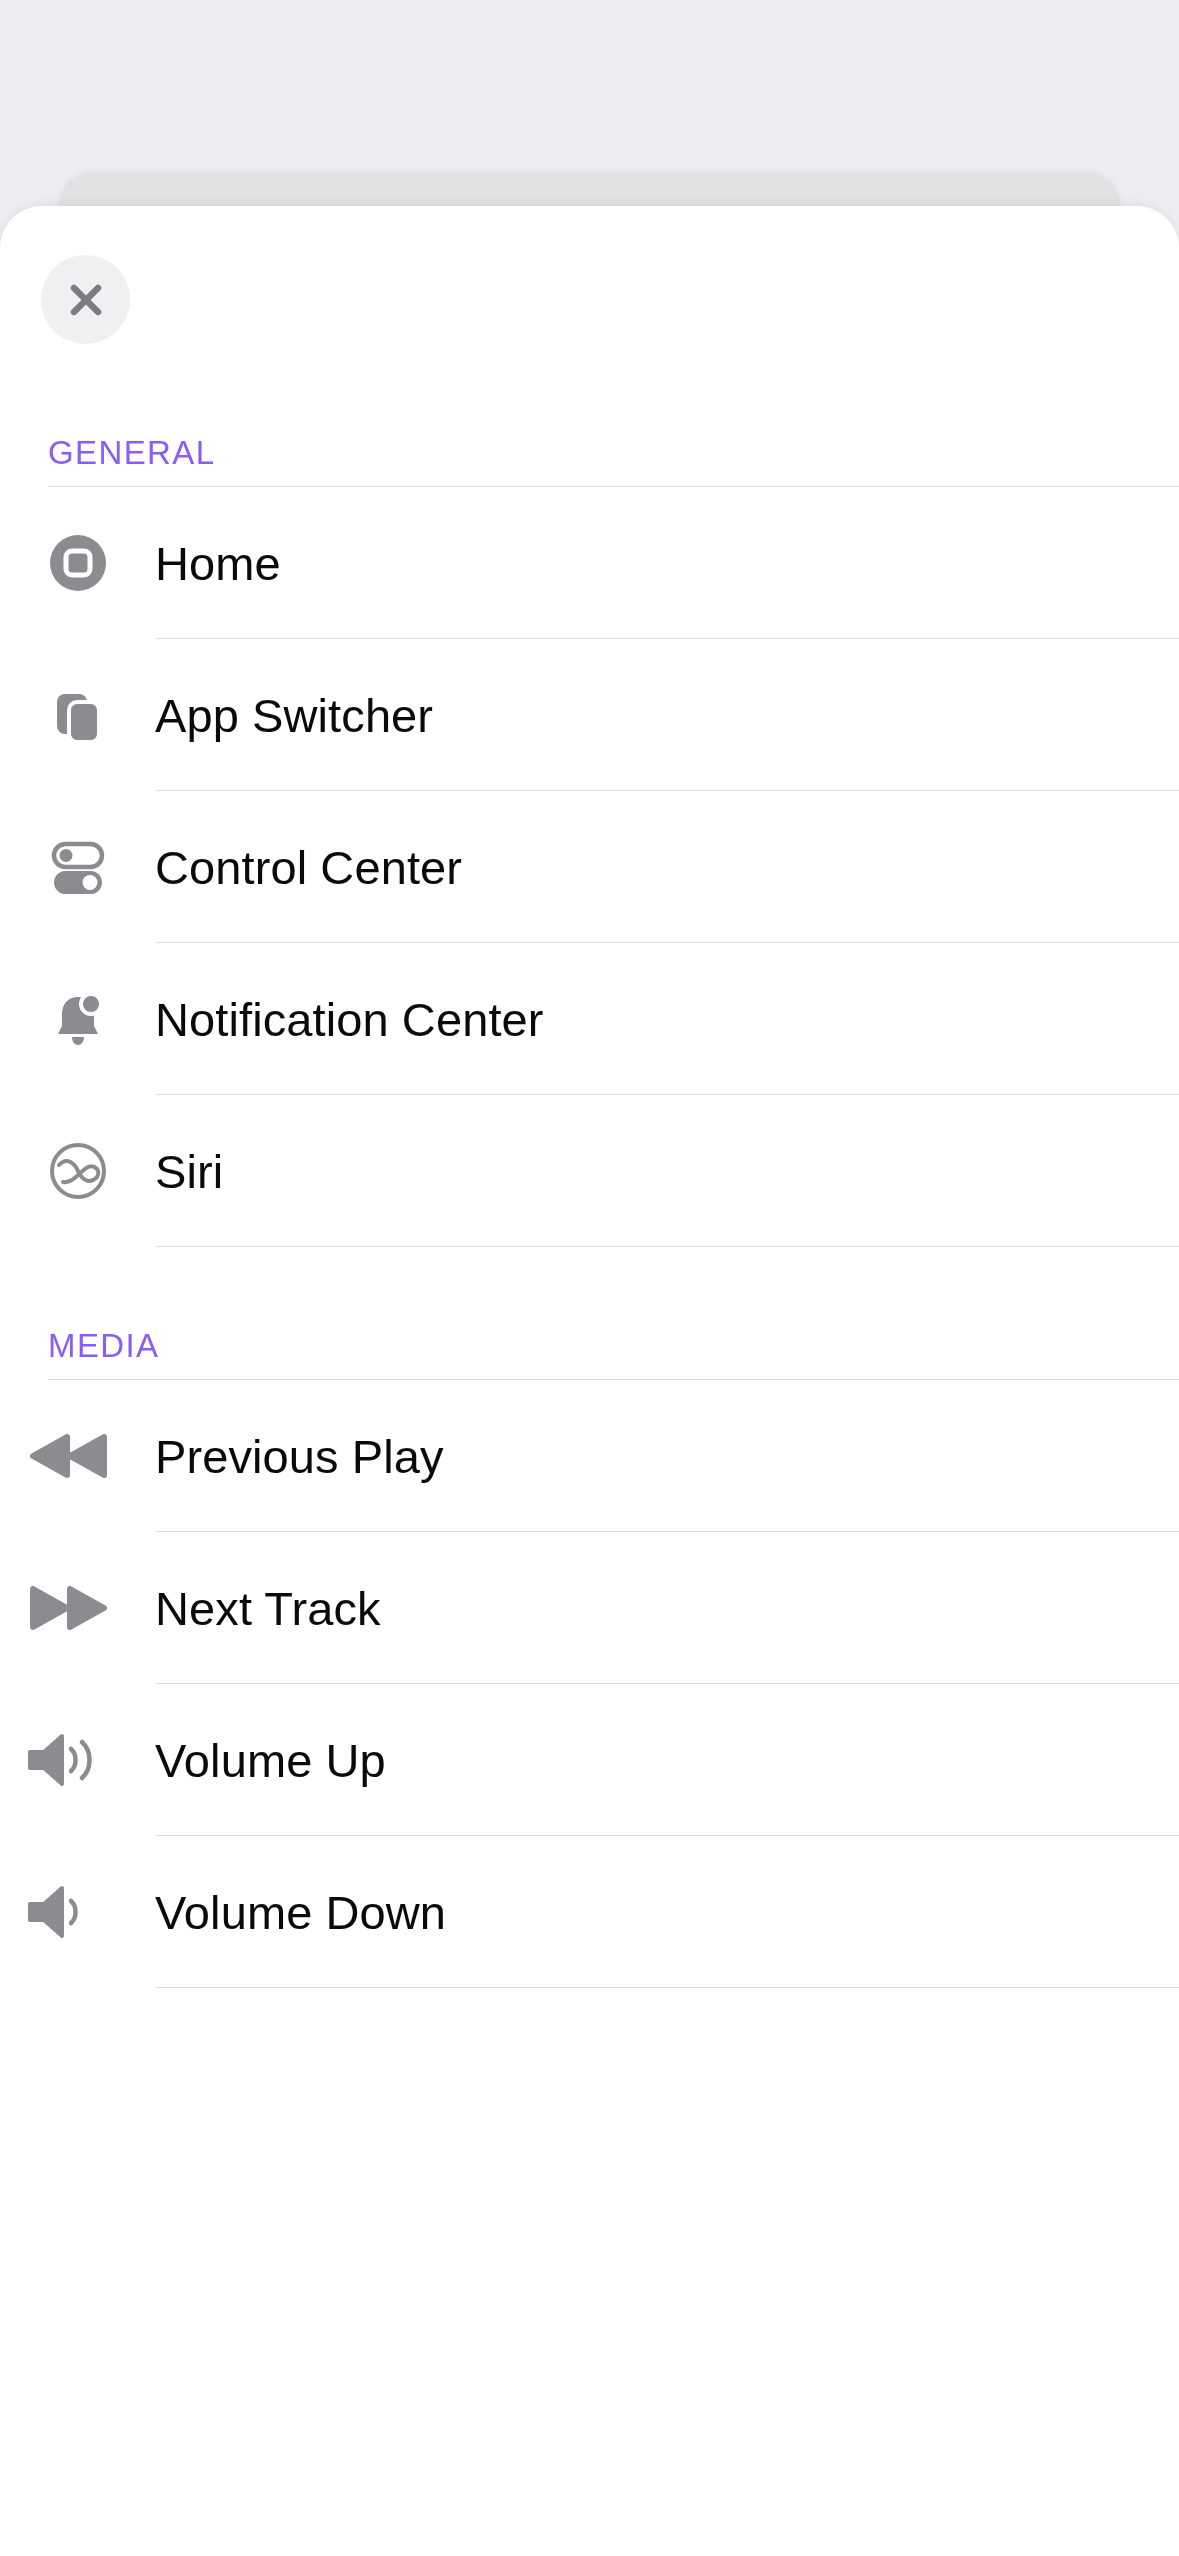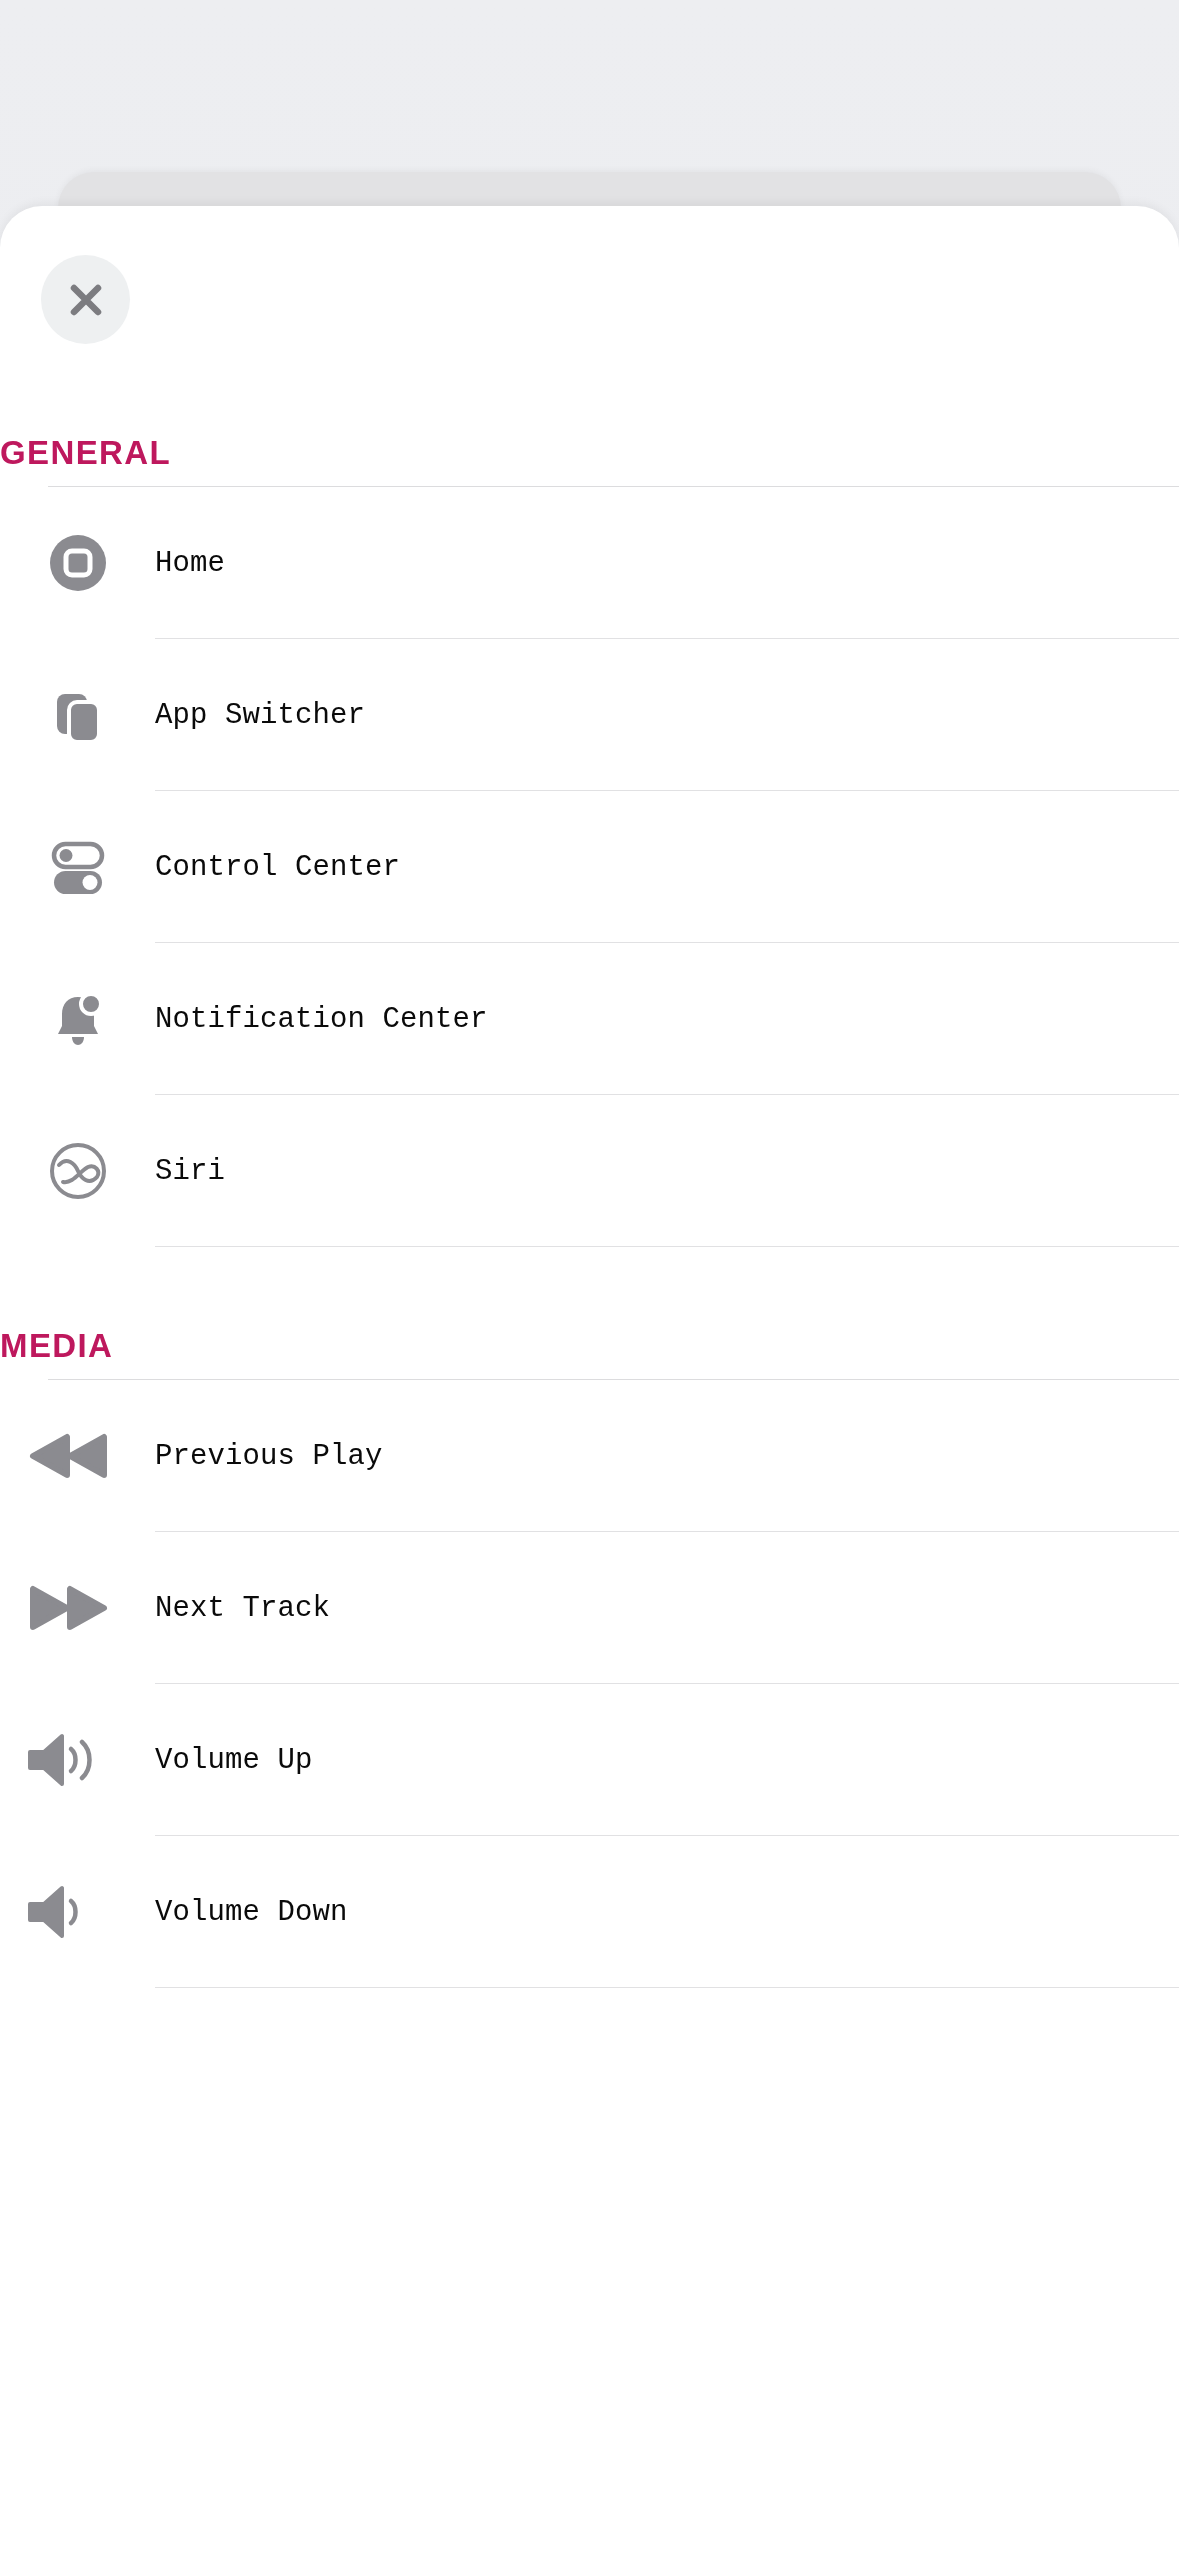--- a/index.html
+++ b/index.html
@@ -54,22 +54,23 @@
     position:absolute;
     left:0; right:0; top:0;
     padding-top:206px;
   }
 
   .section { display:block; }
 
   .section-header {
     font-size:33px;
     letter-spacing:1.4px;
-    color:#be185d;
-    font-weight:700;
+    color:#8b5cf6;
+    padding-left:48px;
+    font-weight:400;
     height:74px;
     display:flex; align-items:flex-end;
     padding-bottom:14px;
   }
 
   .section-rule {
     height:1px;
     background:#dcdcde;
     margin-left:48px;
     margin-right:0;
@@ -87,25 +88,24 @@
     flex:0 0 155px;
     display:flex;
     align-items:center;
     justify-content:center;
   }
   .row-icon.wide {
     justify-content:flex-start;
     padding-left:20px;
   }
   .row-label {
-    font-size:29px;
+    font-size:47px;
     color:#0a0a0a;
     letter-spacing:0.1px;
     font-weight:400;
-    font-family:Liberation Mono, monospace;
   }
   .row-divider {
     position:absolute;
     left:155px; right:0; bottom:0;
     height:1px;
     background:#e1e1e3;
   }
   .section-gap { height:58px; }
 </style>
 </head>

